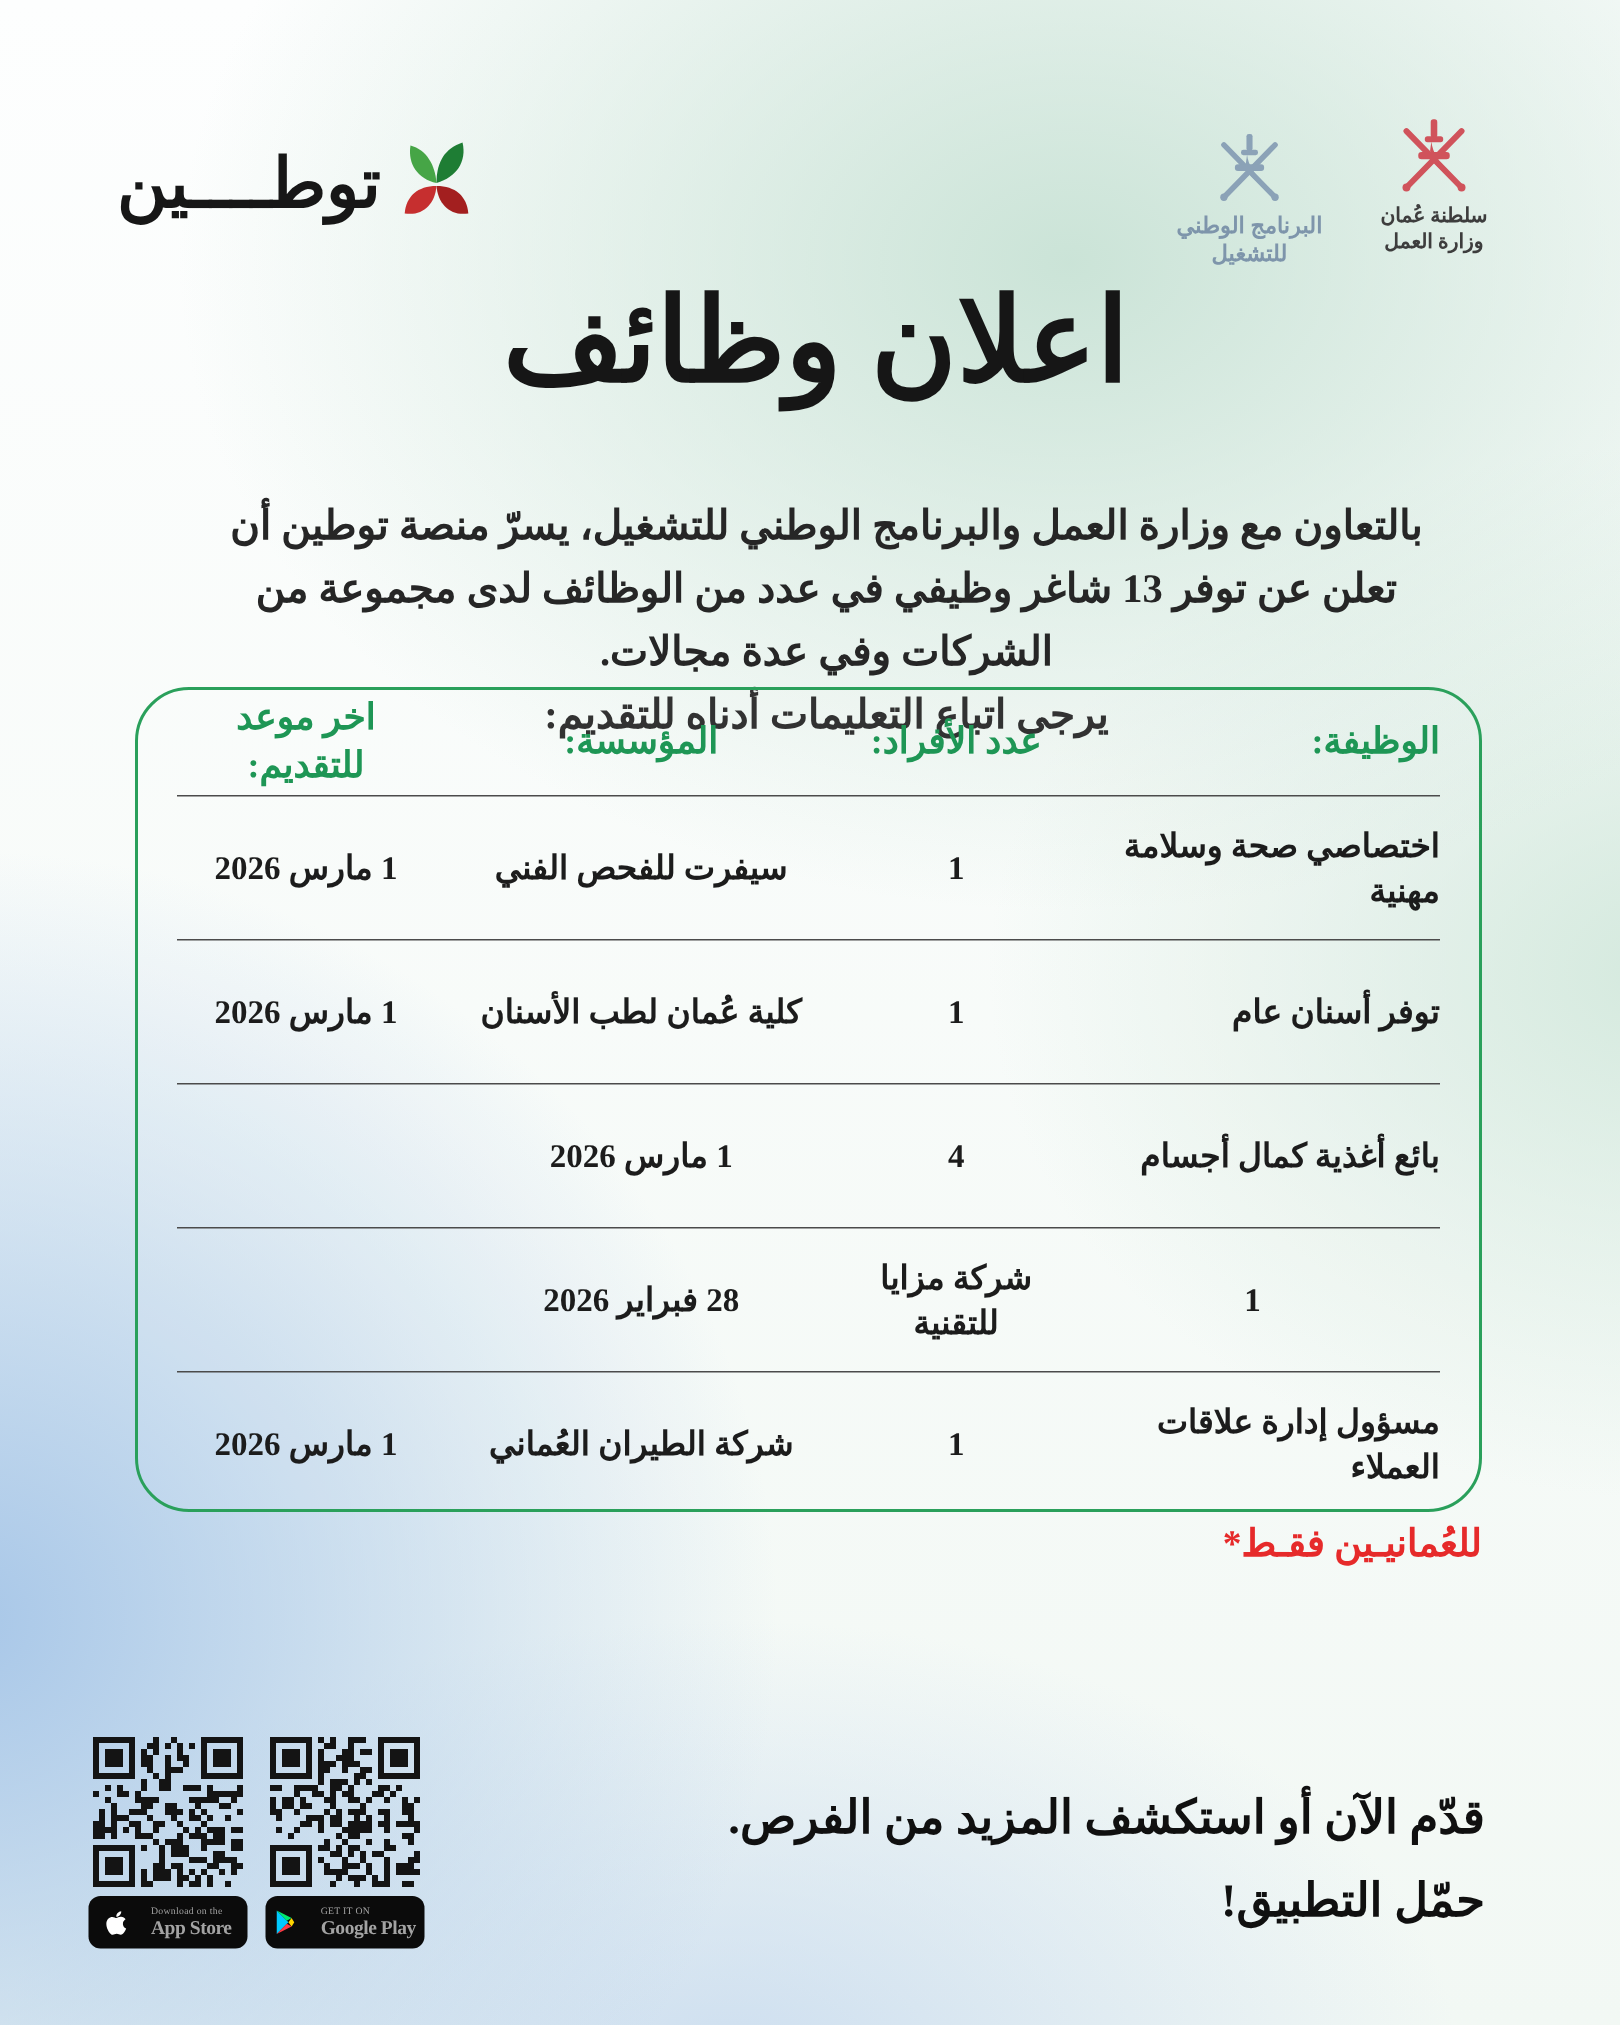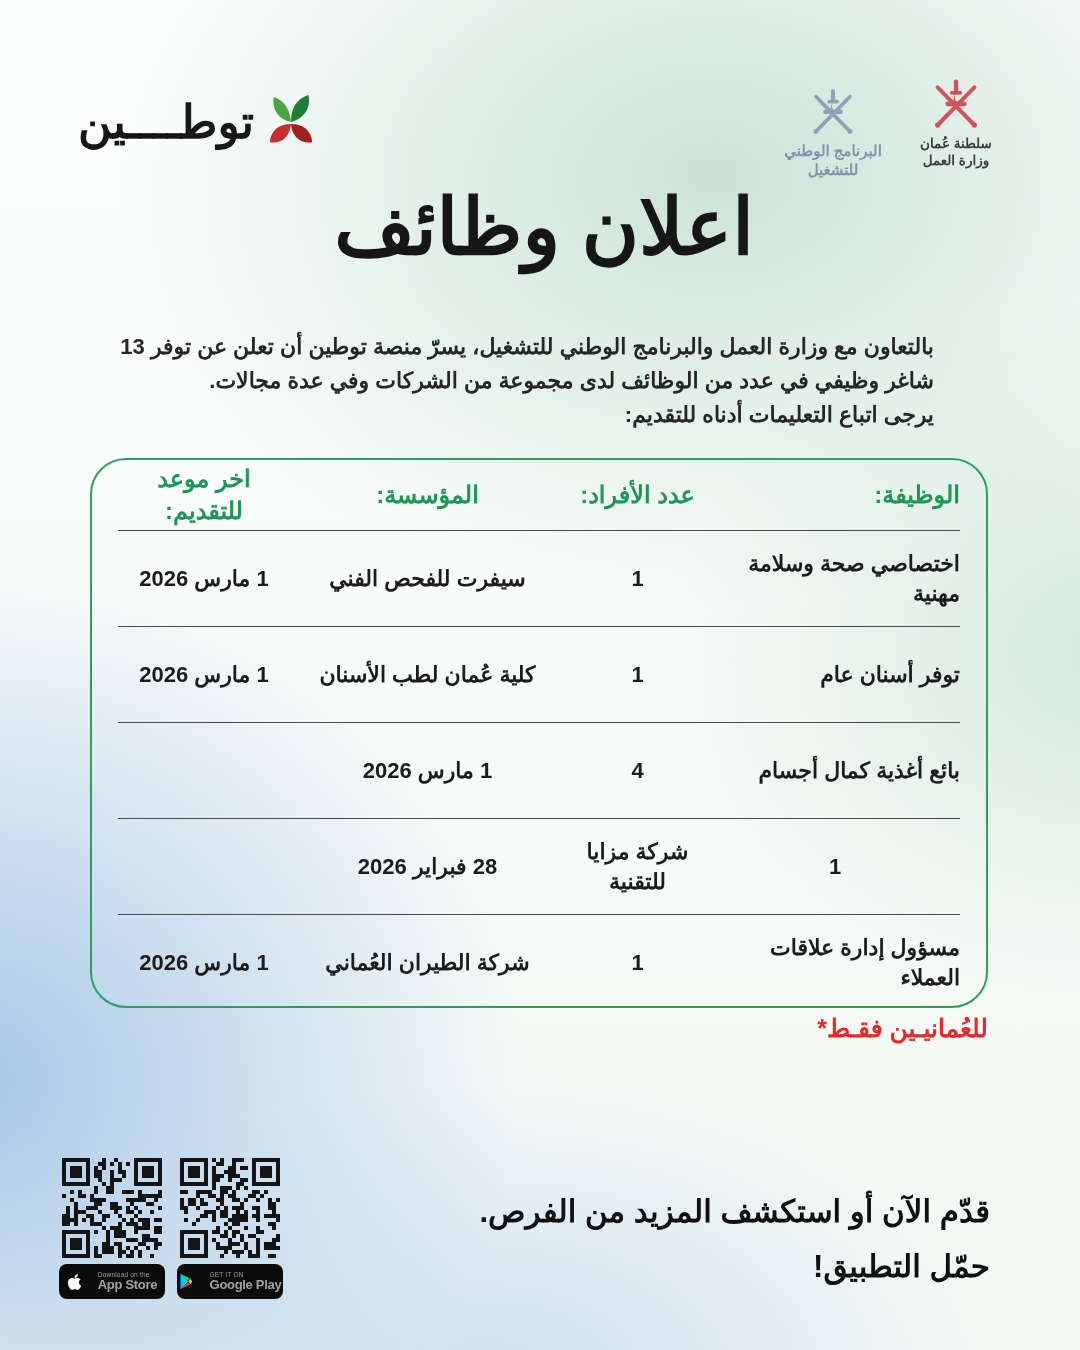--- a/index.html
+++ b/index.html
@@ -1,18 +1,18 @@
 <!DOCTYPE html>
 <html lang="ar"><head>
 <meta charset="utf-8">
 <style>
   html,body{margin:0;padding:0;background:#e8eef2;}
   .page{
     position:relative;width:1080px;height:1350px;overflow:hidden;
-    font-family:Liberation Sans, sans-serif;color:#1d1d1d;
+    font-family:Liberation Serif, serif;color:#1d1d1d;
     background:
       radial-gradient(55% 32% at 66% 13%, rgba(200,226,213,.95) 0%, rgba(200,226,213,0) 100%),
       radial-gradient(50% 38% at -2% 80%, rgba(168,199,232,1) 0%, rgba(168,199,232,0) 100%),
       radial-gradient(42% 26% at 103% 48%, rgba(206,230,217,.85) 0%, rgba(206,230,217,0) 100%),
       radial-gradient(45% 22% at 45% 102%, rgba(190,212,238,.7) 0%, rgba(190,212,238,0) 100%),
       linear-gradient(180deg,#fdfefe 0%,#f2f8f4 100%);
   }
   
   .brand{position:absolute;left:78px;top:92px;display:flex;align-items:center;gap:10px;direction:rtl;}
   .brand-word{font-size:46px;font-weight:800;letter-spacing:-1px;color:#171717;}
@@ -23,21 +23,21 @@
   .partner.nep{left:776px;top:86px;width:114px;color:#7e95ab;}
   .partner.nep .emblem{color:#8ba2b7;}
   .partner.nep .pname{font-size:15px;font-weight:700;}
   .partner.mol{left:898px;top:76px;width:116px;color:#3d3d3d;}
   .partner.mol .emblem{color:#d0535b;}
   .partner.mol .pname{font-size:13.5px;font-weight:700;}
   .emblem svg{width:52px;height:52px;display:block;margin:0 auto;}
   .partner.mol .emblem svg{width:56px;height:56px;}
   
   .title{position:absolute;top:182px;left:4px;width:100%;text-align:center;font-size:78px;font-weight:800;color:#161616;}
-  .intro{position:absolute;left:112px;top:330px;width:822px;direction:rtl;text-align:right;font-size:22px;font-weight:700;line-height:1.55;color:#262626;}
+  .intro{position:absolute;left:140px;top:330px;width:822px;direction:rtl;text-align:center;font-size:27px;font-weight:700;line-height:1.55;color:#262626;}
   
   .jobs-table{position:absolute;left:90px;top:458px;width:898px;height:550px;border:2.5px solid #2aa05b;border-radius:36px;box-sizing:border-box;padding:0 26px;direction:rtl;background:rgba(255,255,255,0.06);}
   .tgrid{display:grid;grid-template-columns:250px 145px 275px 1fr;align-items:center;}
   .thead{height:70px;color:#1e9655;font-weight:800;font-size:24px;}
   .trow{height:95px;border-top:1px solid #4b4b4b;font-weight:700;font-size:22px;color:#1c1c1c;}
   .cell-job{text-align:right;padding-left:6px;line-height:1.35;}
   .cell-count,.cell-org,.cell-deadline{text-align:center;line-height:1.35;}
   
   .note{position:absolute;right:92px;top:1014px;direction:rtl;font-size:25px;font-weight:800;color:#e62a2a;}
   

